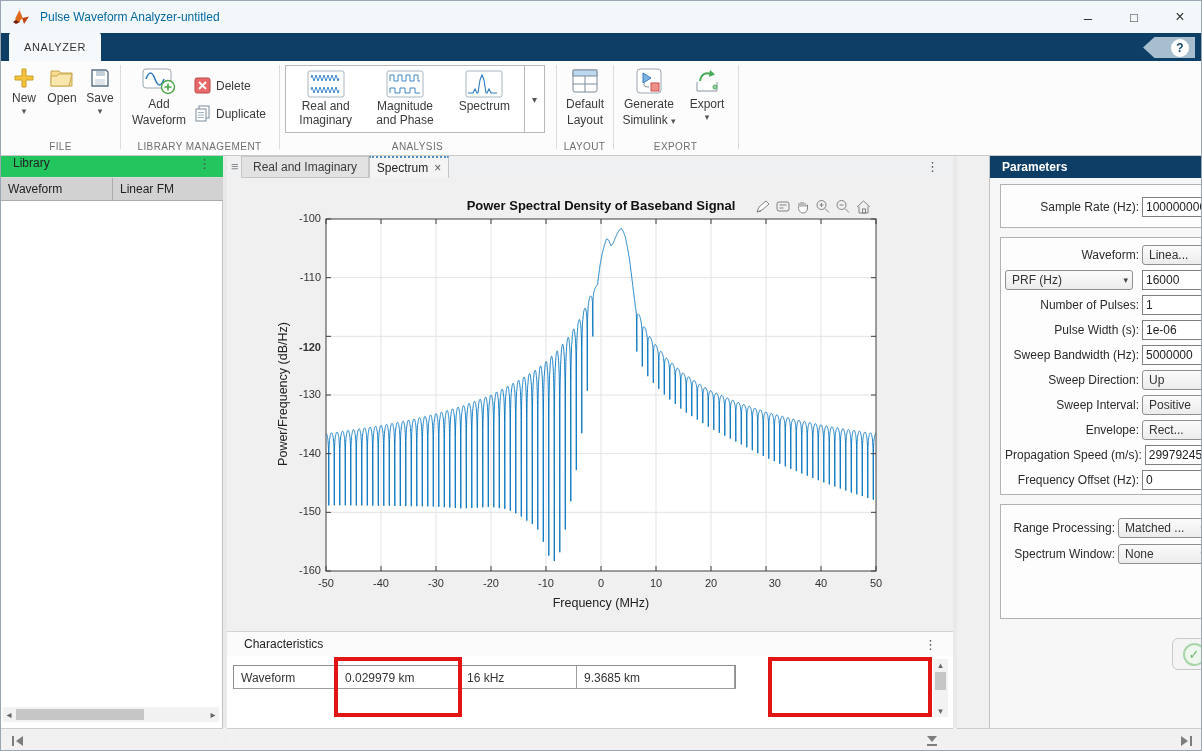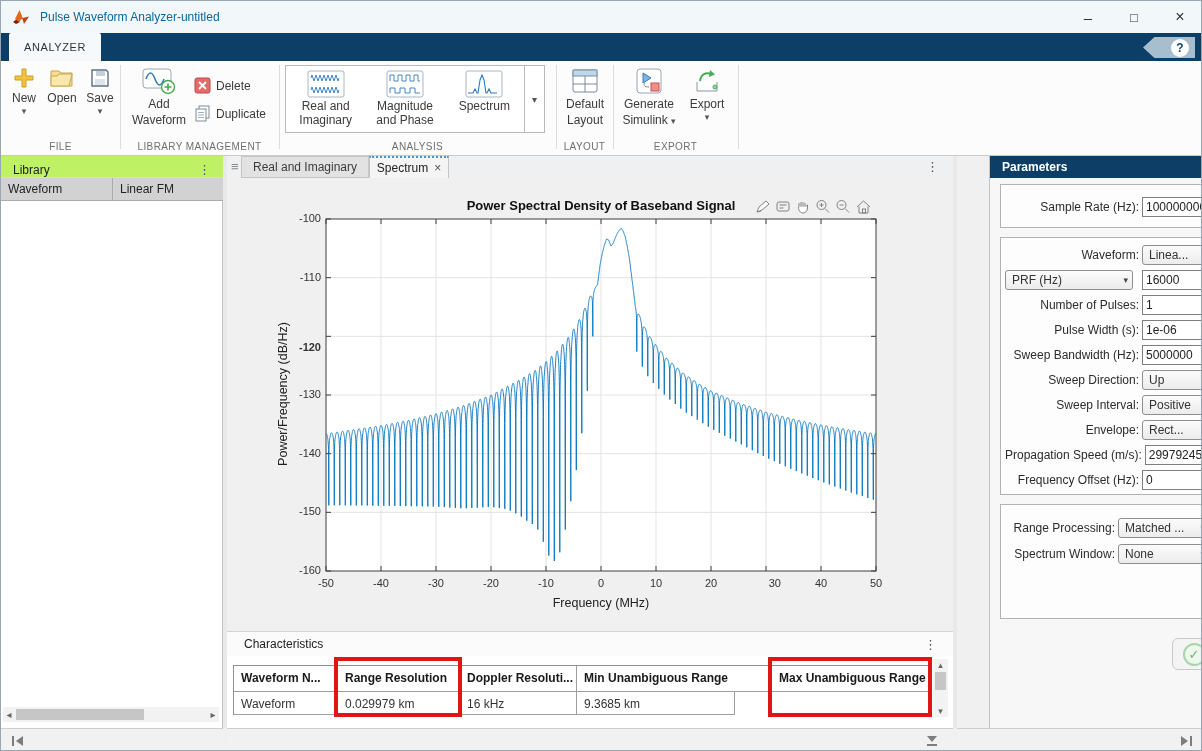--- a/index.html
+++ b/index.html
@@ -30,22 +30,22 @@
   .hitem{position:absolute;display:flex;align-items:center;gap:5px}
   .hitem .lbl{font-size:12px;color:#3b3b3b}
   .gallery{position:absolute;left:284px;top:4px;width:240px;height:68px;background:#fff;border:1px solid #b9b9b9;display:flex}
   .gitem{width:80px;display:flex;flex-direction:column;align-items:center;padding-top:4px;text-align:center}
   .gitem .lbl{font-size:12px;color:#3b3b3b;line-height:1.2;margin-top:1px}
   .gdrop{position:absolute;left:524px;top:4px;width:20px;height:68px;border:1px solid #b9b9b9;border-left:none;
          background:#fff;display:flex;align-items:center;justify-content:center;color:#555;font-size:10px}
   .dots{color:#555;font-size:13px;cursor:pointer}
   
   .library{position:absolute;left:0;top:155px;width:222px;height:572px;background:#fff;border-right:1px solid #c3c3c3}
-  .lib-hdr{position:absolute;left:0;top:0;width:222px;height:22px;background:#bef264;border-bottom:1px solid #dcdcdc;
-           display:flex;align-items:flex-end;padding-left:12px}
+  .lib-hdr{position:absolute;left:0;top:0;width:222px;height:22px;background:#22c55e;border-bottom:1px solid #dcdcdc;
+           display:flex;align-items:flex-start;padding-left:12px}
   .lib-hdr .dots{position:absolute;right:12px}
   .ltable{position:absolute;left:0;top:22px;width:222px}
   .lrow{display:flex;height:23px;border-bottom:1px solid #ababab}
   .lcell{padding:4px 0 0 7px;font-size:12px;border-right:1px solid #ababab;height:100%}
   .lhead{background:#f0f0f0;font-weight:bold;border-top:1px solid #ababab}
   .lsel{background:#d2d2d2}
   .hscroll{position:absolute;left:2px;top:551px;width:216px;height:15px;background:#f2f2f2;display:flex;align-items:center}
   .harrow{width:12px;text-align:center;color:#666;font-size:10px}
   .hthumb{position:absolute;left:13px;top:2px;width:128px;height:11px;background:#c6c6c6;border-radius:1px}
   
@@ -394,27 +394,20 @@
       <span class="ytick" style="left: 56px; top: 92.6667px;">-110</span>
       <span class="ytick" style="left: 56px; top: 34px;">-100</span>
     </div>
 
   <div class="char-hdr">
     <span>Characteristics</span>
     <span class="dots">⋮</span>
   </div>
   <div class="charzone">
     <div class="ctable">
-      <div class="crow" id="char-head">
-          <div class="ccell chead" style="width: 104px;">Waveform N...</div>
-          <div class="ccell chead" style="width: 122px;">Range Resolution</div>
-          <div class="ccell chead" style="width: 117px;">Doppler Resoluti...</div>
-          <div class="ccell chead" style="width: 195px;">Min Unambiguous Range</div>
-          <div class="ccell chead" style="width: 158px;">Max Unambiguous Range</div>
-        </div>
       <div class="crow" id="char-row">
           <div class="ccell cdata" style="width: 104px;">Waveform</div>
           <div class="ccell cdata" style="width: 122px;">0.029979 km</div>
           <div class="ccell cdata" style="width: 117px;">16 kHz</div>
           <div class="ccell cdata" style="width: 158px;">9.3685 km</div>
         </div>
     </div>
     <div class="vscroll">
       <span class="varrow">▴</span>
       <div class="vthumb"></div>

